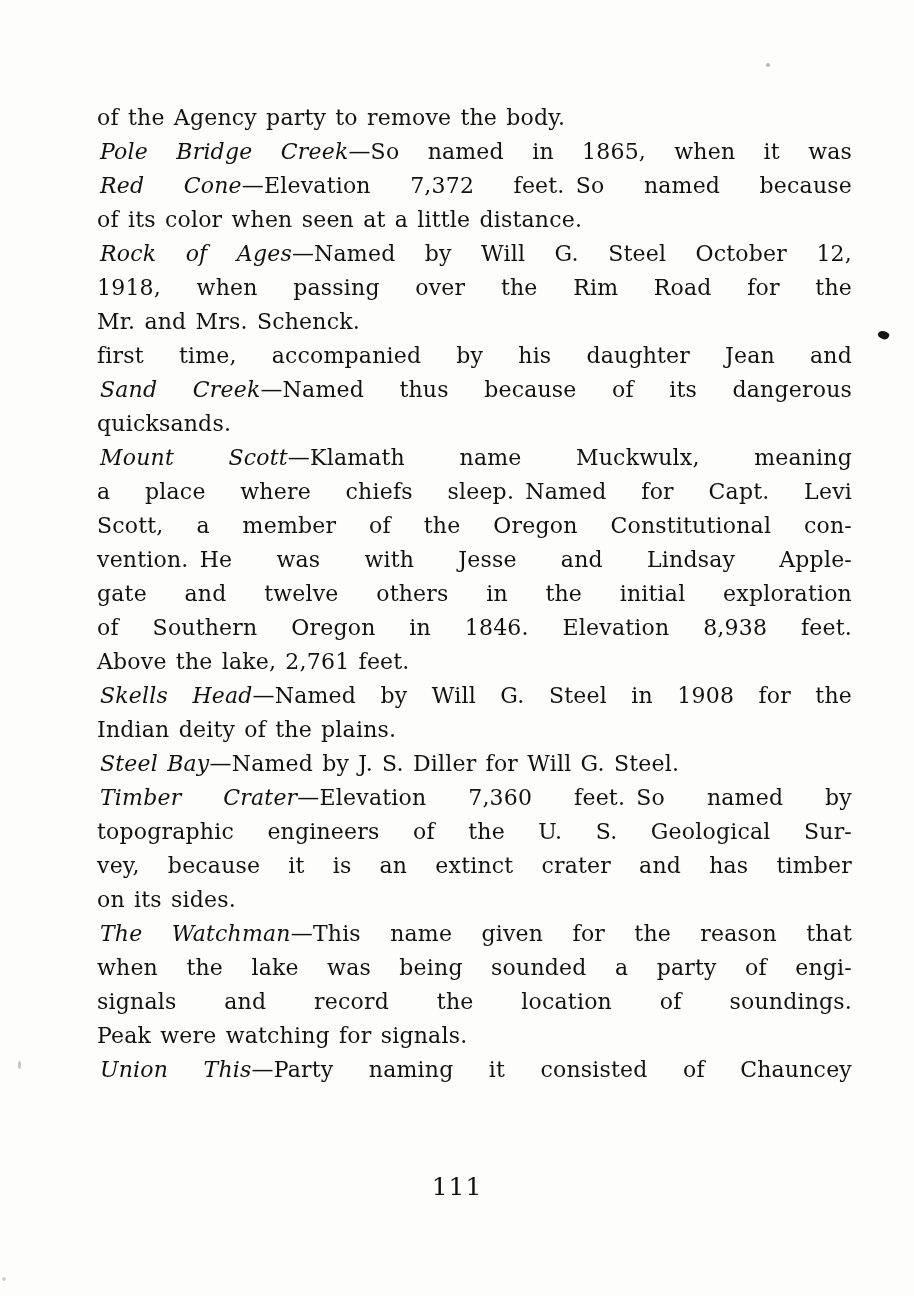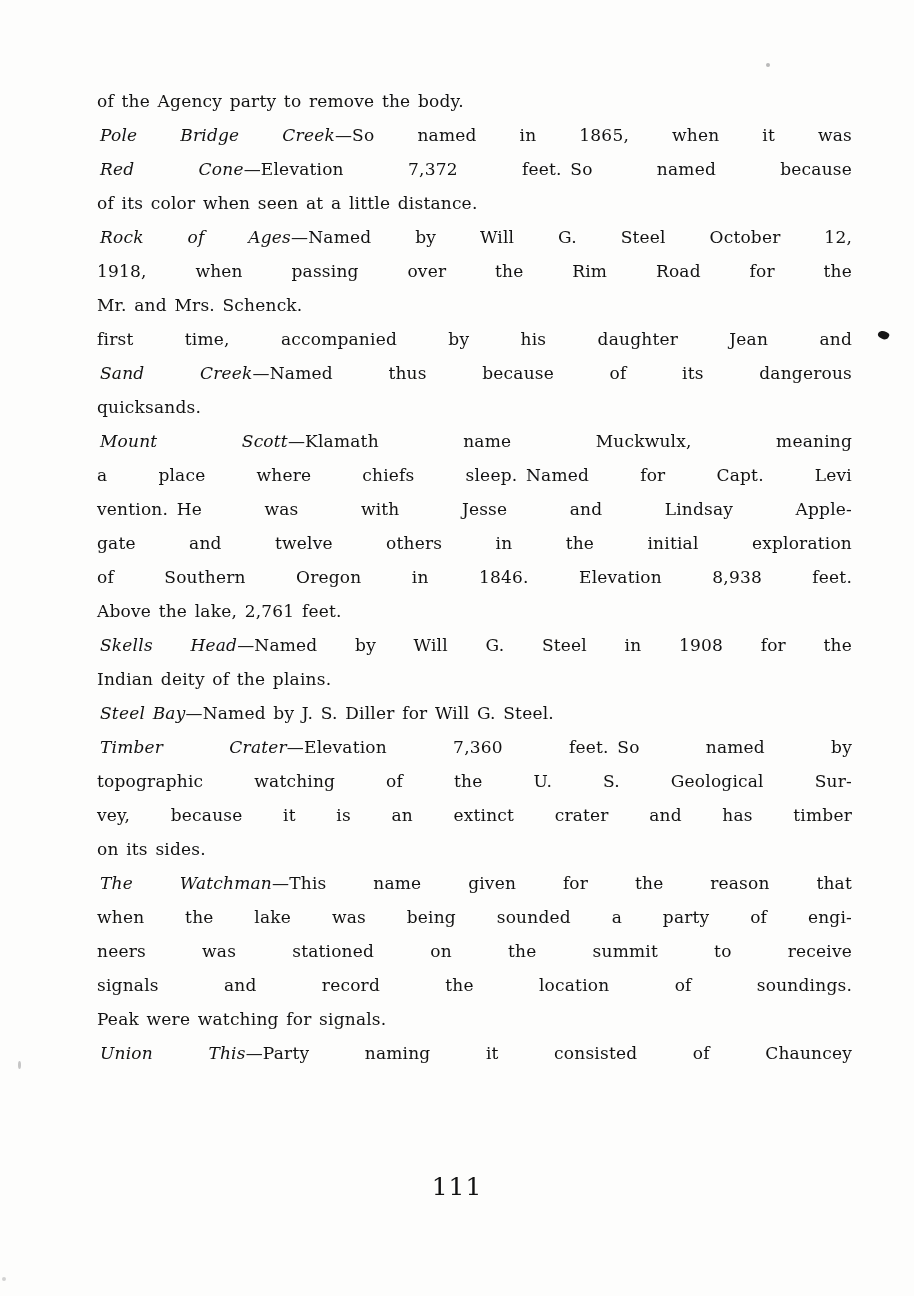--- a/index.html
+++ b/index.html
@@ -12,23 +12,23 @@
     width: 914px;
     height: 1296px;
     background: #fdfdfc;
     color: #121212;
     font-family: "DejaVu Serif", serif;
     overflow: hidden;
   }
   .text-block {
     position: absolute;
     left: 64px;
-    top: 84px;
+    top: 101px;
     width: 788px;
-    font-size: 17px;
+    font-size: 22px;
     line-height: 34px;
     letter-spacing: 0.2px;
     word-spacing: 2px;
   }
   .entry { margin: 0; padding: 0; }
   .line {
     min-height: 34px;
     white-space: normal;
   }
   .line.justify {
@@ -101,42 +101,42 @@
         <div class="line indent">Mr. and Mrs. Schenck.</div>
         <div class="line indent justify">first time, accompanied by his daughter Jean and</div>
       </div>
       <div class="entry">
         <div class="line justify"><span class="term">Sand Creek</span>—Named thus because of its dangerous</div>
         <div class="line indent">quicksands.</div>
       </div>
       <div class="entry">
         <div class="line justify"><span class="term">Mount Scott</span>—Klamath name Muckwulx, meaning</div>
         <div class="line indent justify">a place where chiefs sleep. Named for Capt. Levi</div>
+        <div class="line indent justify">Scott, a member of the Oregon Constitutional con-</div>
         <div class="line indent justify">vention. He was with Jesse and Lindsay Apple-</div>
         <div class="line indent justify">gate and twelve others in the initial exploration</div>
         <div class="line indent justify">of Southern Oregon in 1846. Elevation 8,938 feet.</div>
         <div class="line indent">Above the lake, 2,761 feet.</div>
       </div>
       <div class="entry">
         <div class="line justify"><span class="term">Skells Head</span>—Named by Will G. Steel in 1908 for the</div>
         <div class="line indent">Indian deity of the plains.</div>
       </div>
       <div class="entry">
         <div class="line"><span class="term">Steel Bay</span>—Named by J. S. Diller for Will G. Steel.</div>
       </div>
       <div class="entry">
         <div class="line justify"><span class="term">Timber Crater</span>—Elevation 7,360 feet. So named by</div>
-        <div class="line indent justify">topographic watching of the U. S. Geological Sur-</div>
+        <div class="line indent justify">topographic engineers of the U. S. Geological Sur-</div>
         <div class="line indent justify">vey, because it is an extinct crater and has timber</div>
         <div class="line indent">on its sides.</div>
       </div>
       <div class="entry">
         <div class="line justify"><span class="term">The Watchman</span>—This name given for the reason that</div>
         <div class="line indent justify">when the lake was being sounded a party of engi-</div>
-        <div class="line indent justify">neers was stationed on the summit to receive</div>
         <div class="line indent justify">signals and record the location of soundings.</div>
         <div class="line indent">Peak were watching for signals.</div>
       </div>
       <div class="entry">
         <div class="line justify"><span class="term">Union This</span>—Party naming it consisted of Chauncey</div>
       </div>
     </div>
   <div class="page-number">111</div>
   <div class="speck speck-comma"></div>
   <div class="speck speck-top"></div>

